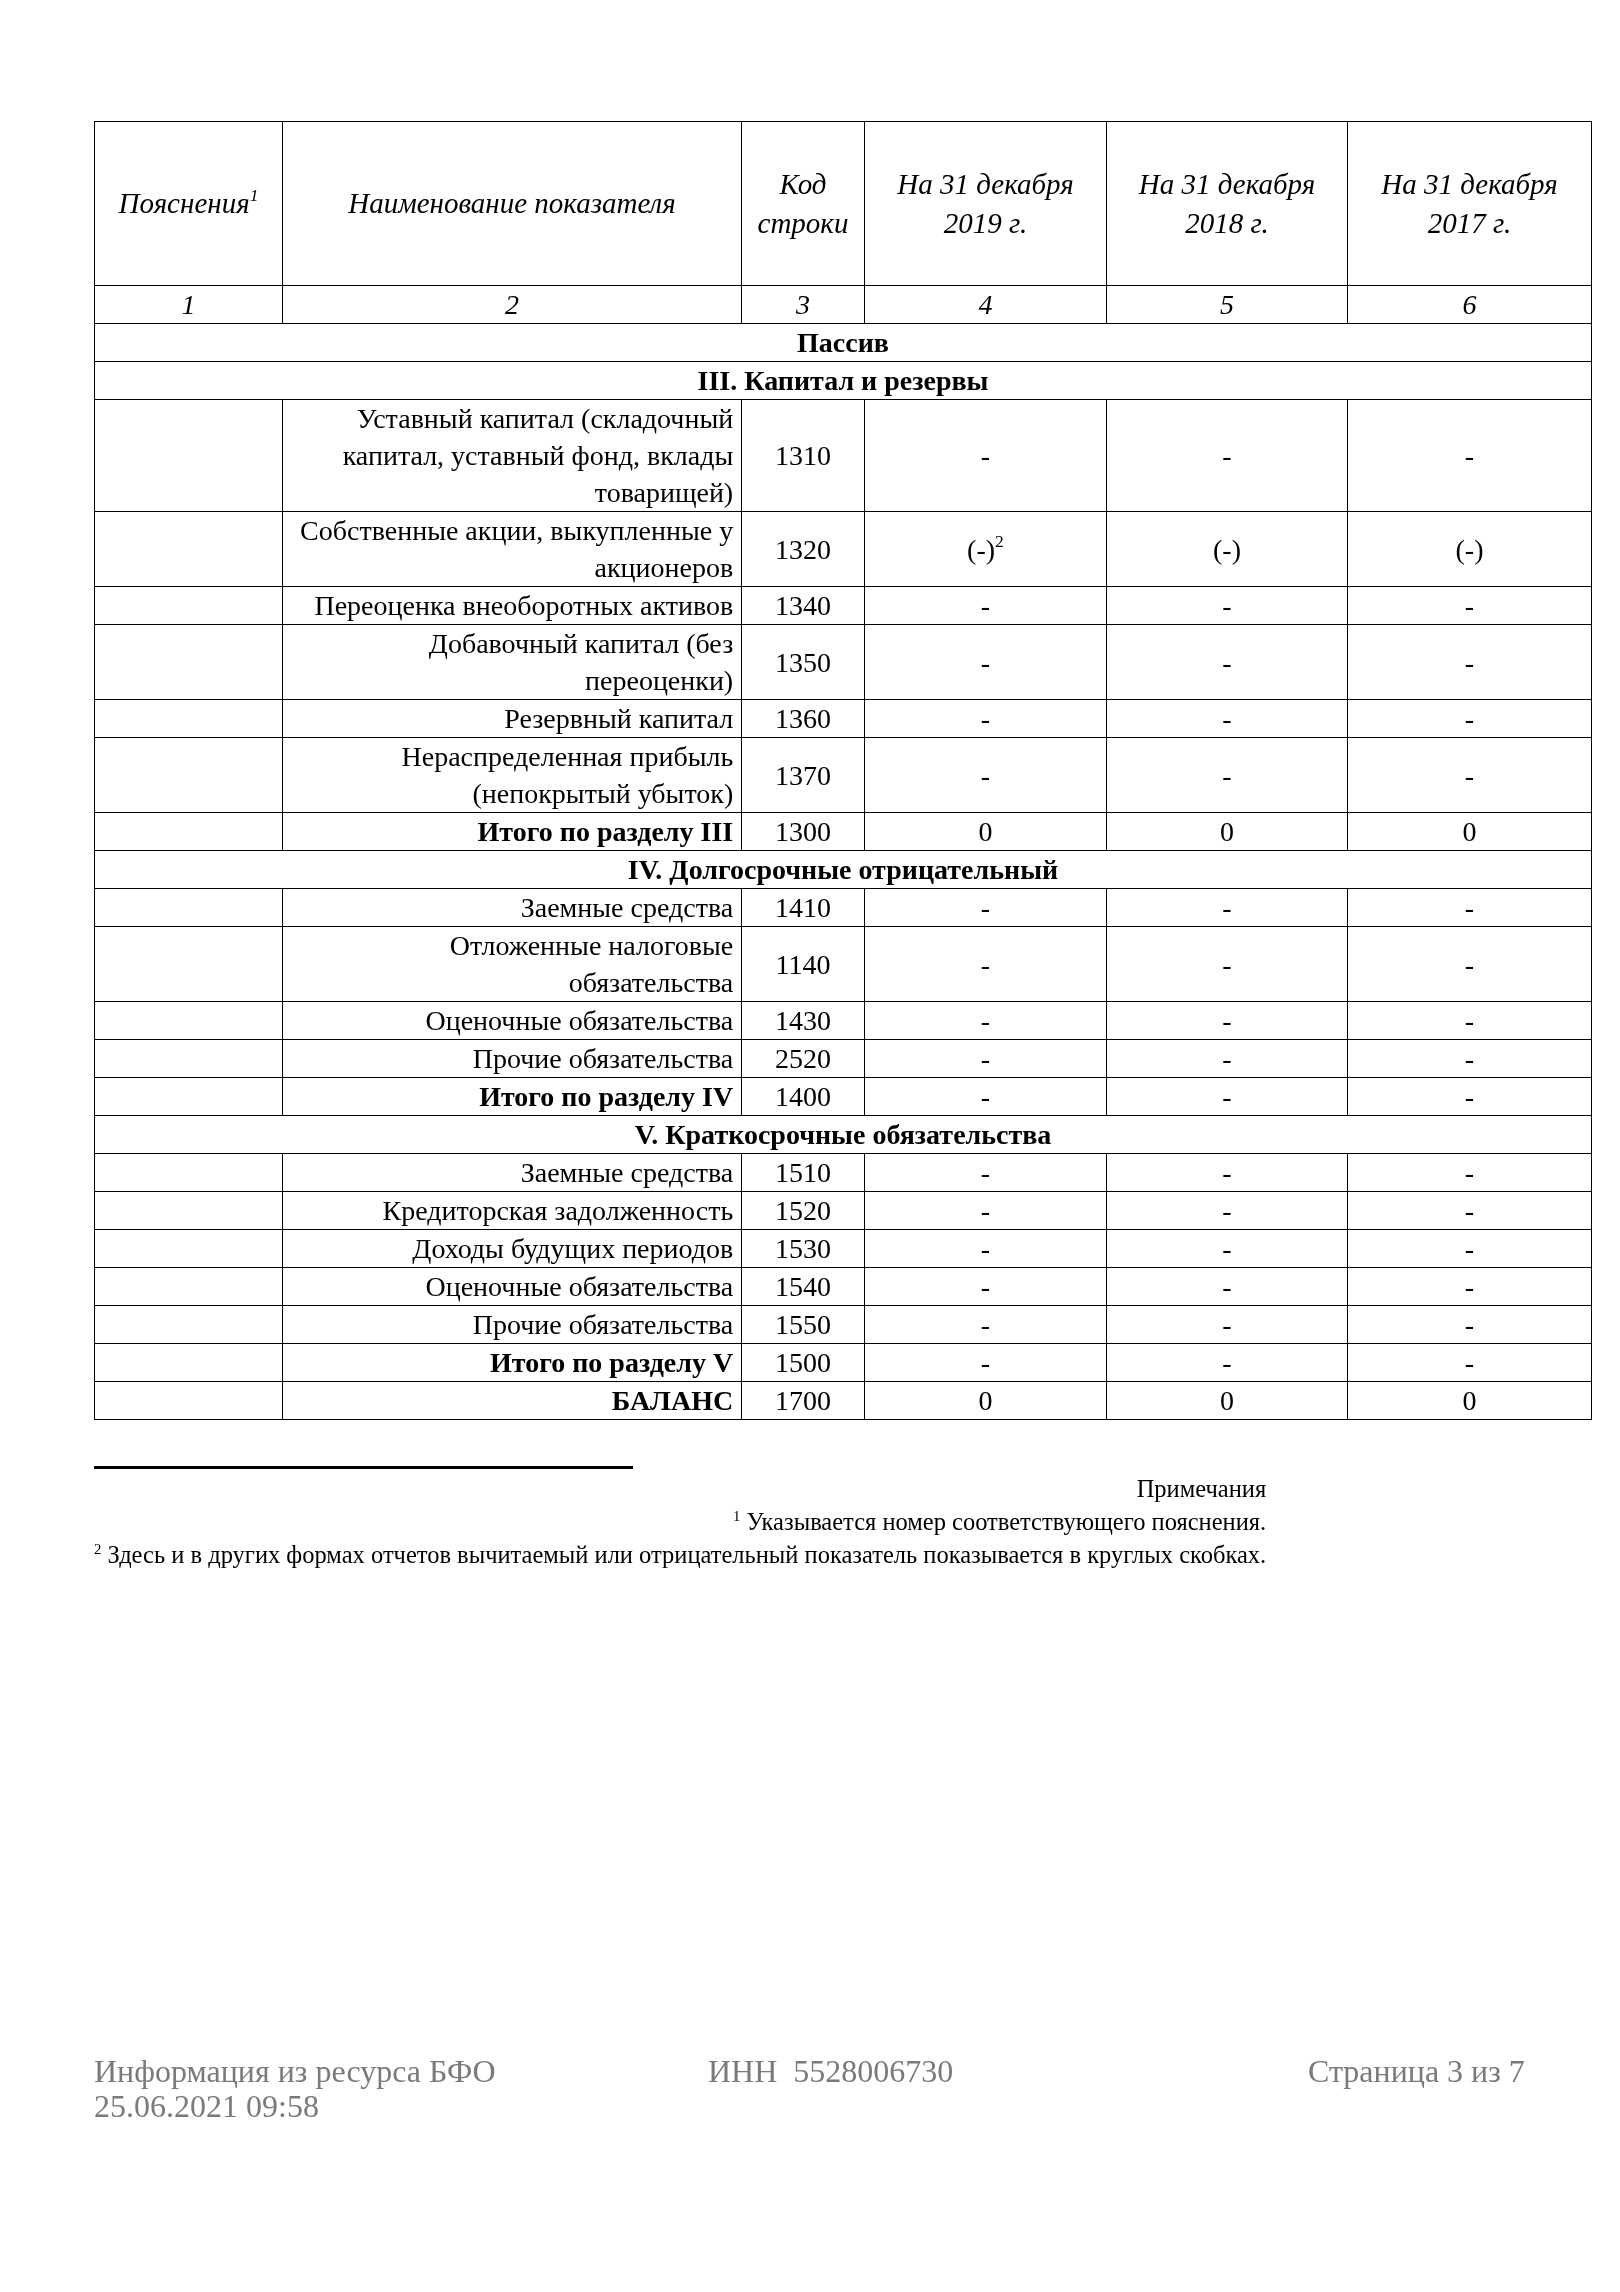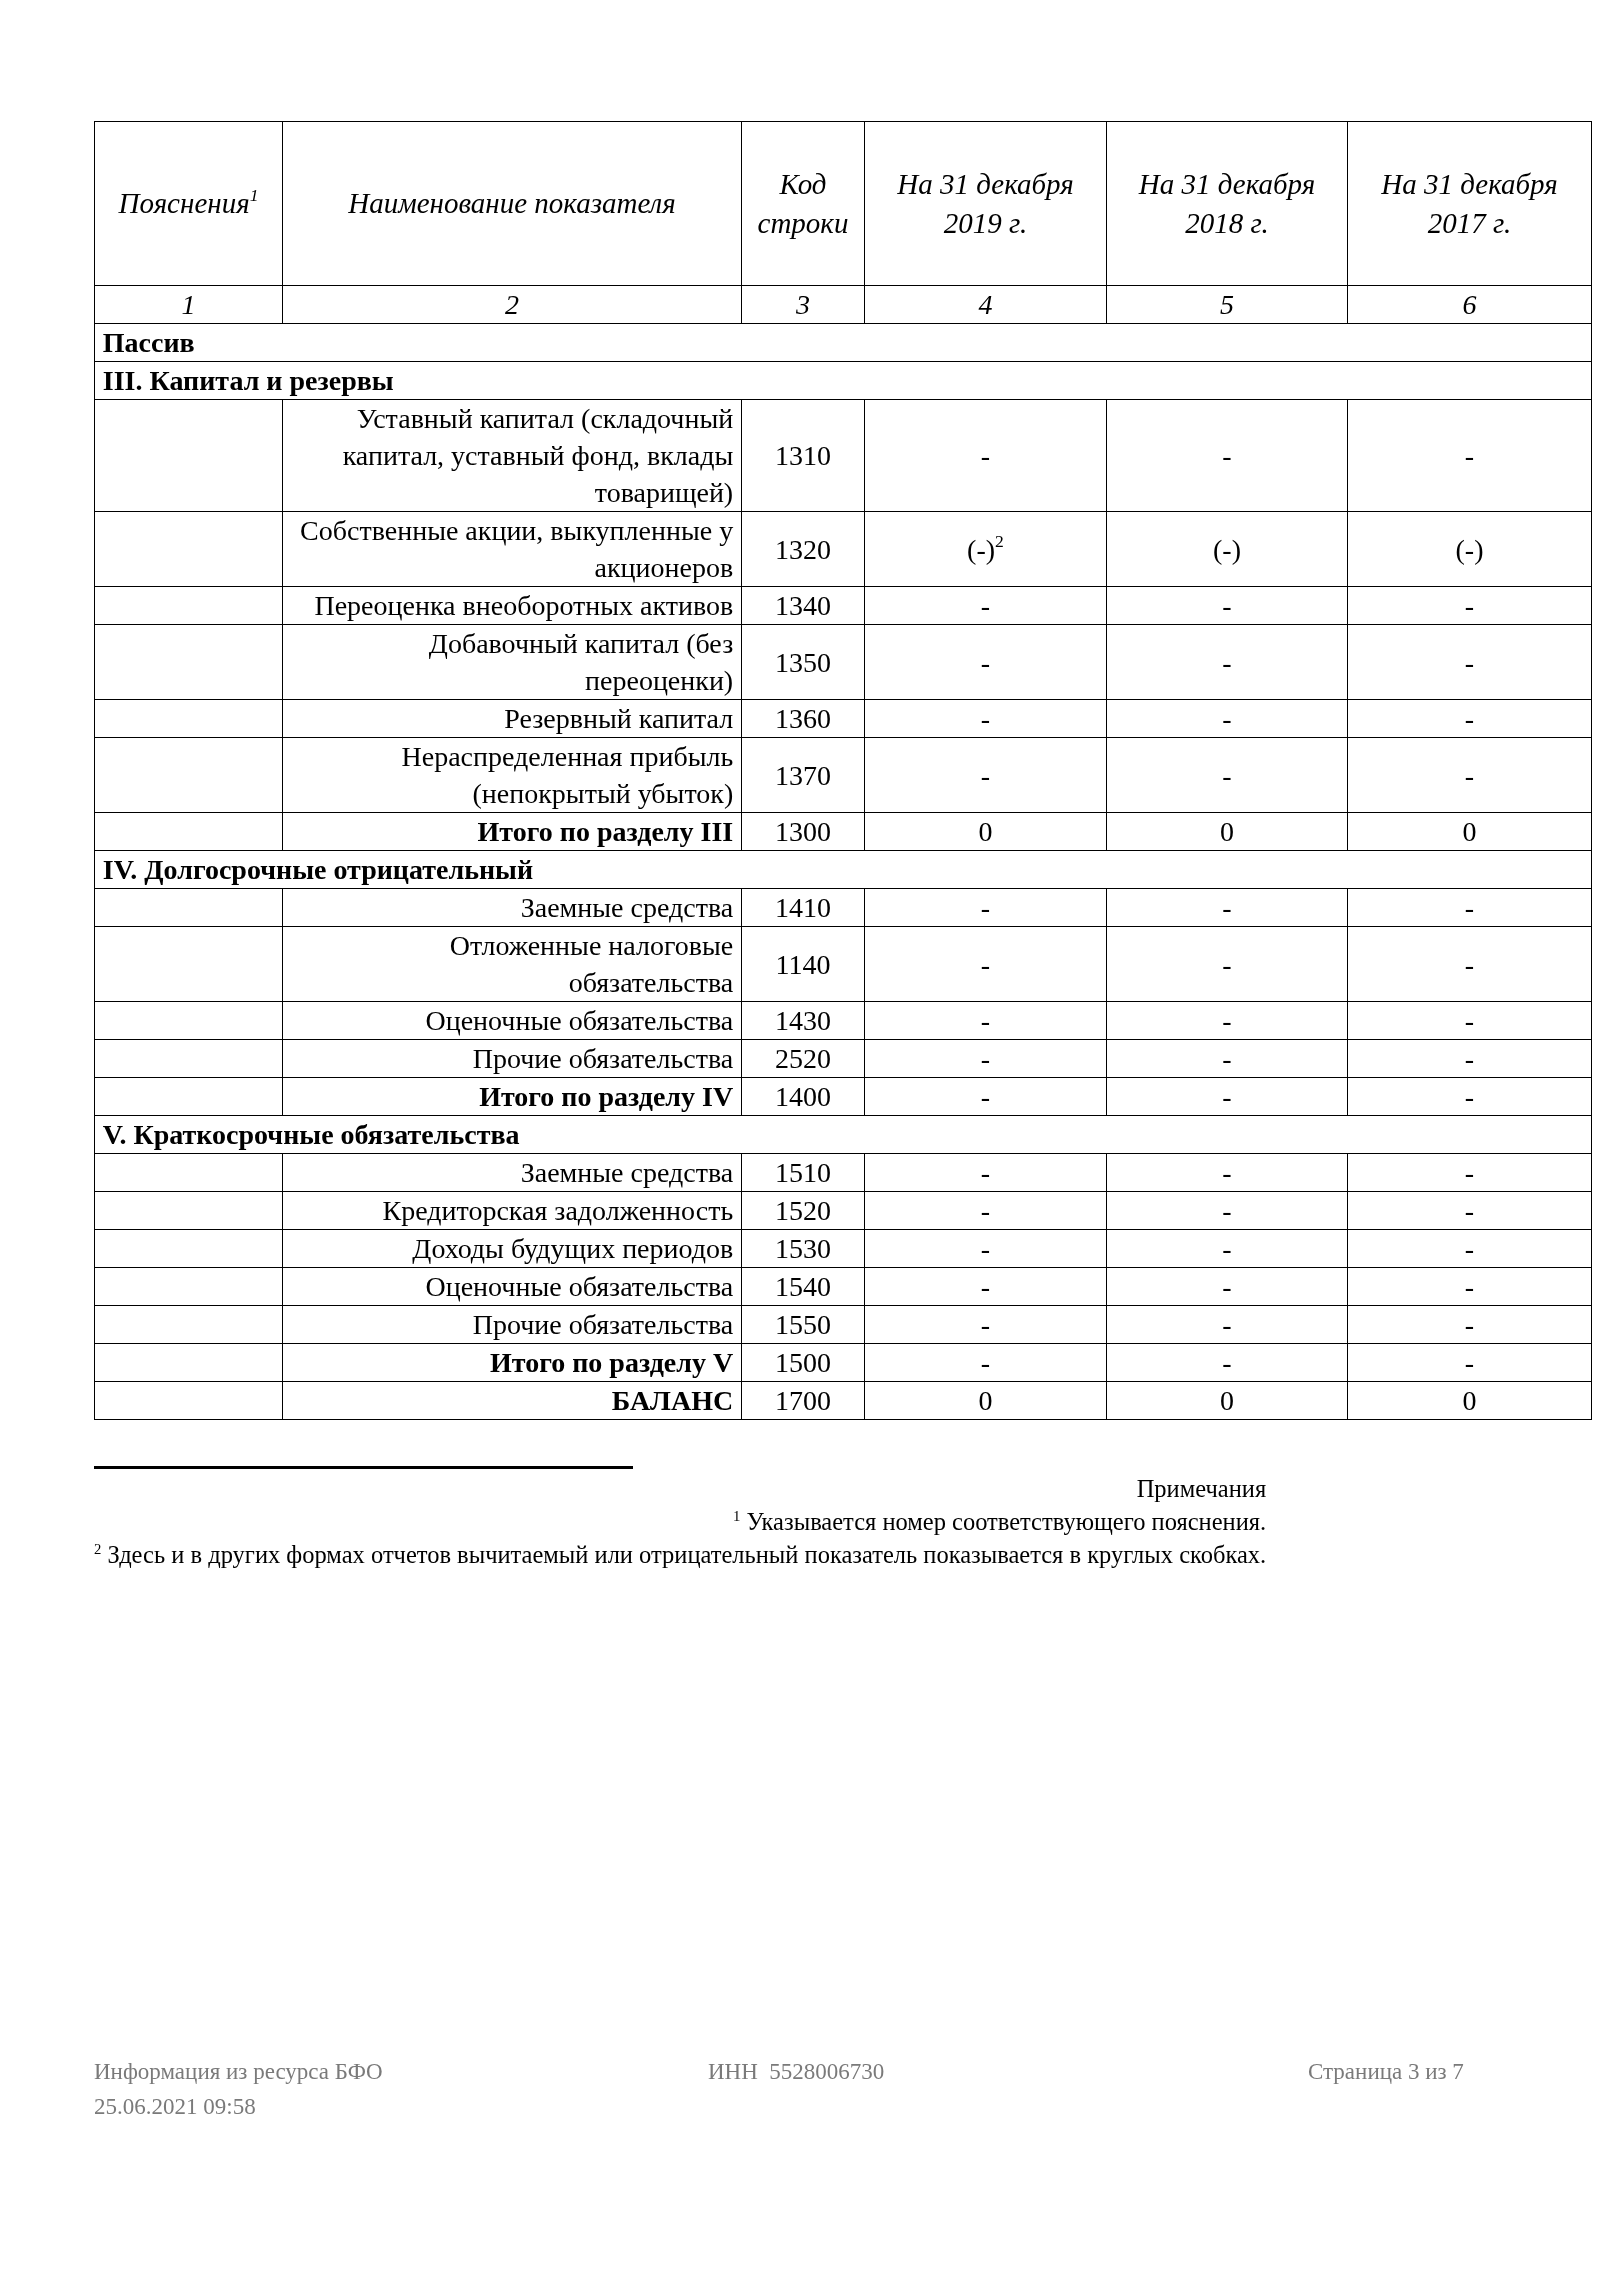--- a/index.html
+++ b/index.html
@@ -11,29 +11,29 @@
   }
   table.bal td { border: 1.5px solid #000; padding: 0 7.8px; vertical-align: middle; }
   .c1 { width: 188px; }
   .c2 { width: 459px; }
   .c3 { width: 123px; }
   .c4 { width: 242px; }
   .c5 { width: 241px; }
   .c6 { width: 244px; }
   tr.head td { height: 163px; font-style: italic; text-align: center; font-size: 29px; line-height: 39px; }
   tr.nums td { height: 37px; font-style: italic; text-align: center; }
-  td.sec { font-weight: bold; height: 37px; }
+  td.sec { text-align: center; font-weight: bold; height: 37px; }
   td.name { text-align: right; }
   td.ctr { text-align: center; }
   tr.bold td.name { font-weight: bold; }
   sup { font-size: 17.6px; line-height: 0; vertical-align: 11.8px; }
   .rule { position: absolute; left: 94px; top: 1466px; width: 539px; height: 2.9px; background: #000; }
   .notes { position: absolute; left: 94px; top: 1472px; font-size: 24.5px; line-height: 33px; text-align: right; }
   .notes sup { font-size: 14.7px; vertical-align: 8.8px; }
-  .footer { position: absolute; top: 2054px; font-size: 23px; line-height: 35px; color: #7a7a7a; }
+  .footer { position: absolute; top: 2054px; font-size: 32px; line-height: 35px; color: #7a7a7a; }
 </style>
 </head>
 <body>
 
 <table class="bal">
   <colgroup>
     <col class="c1">
       <col class="c2">
       <col class="c3">
       <col class="c4">

